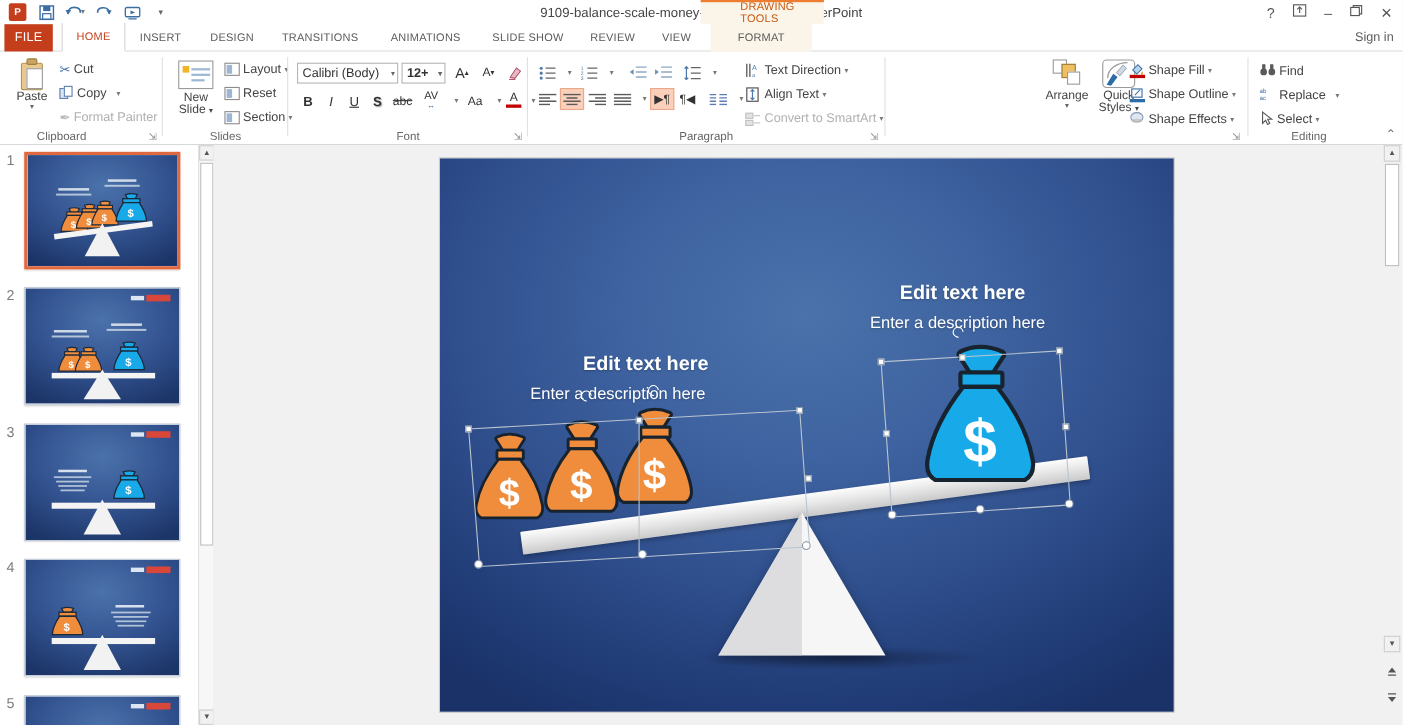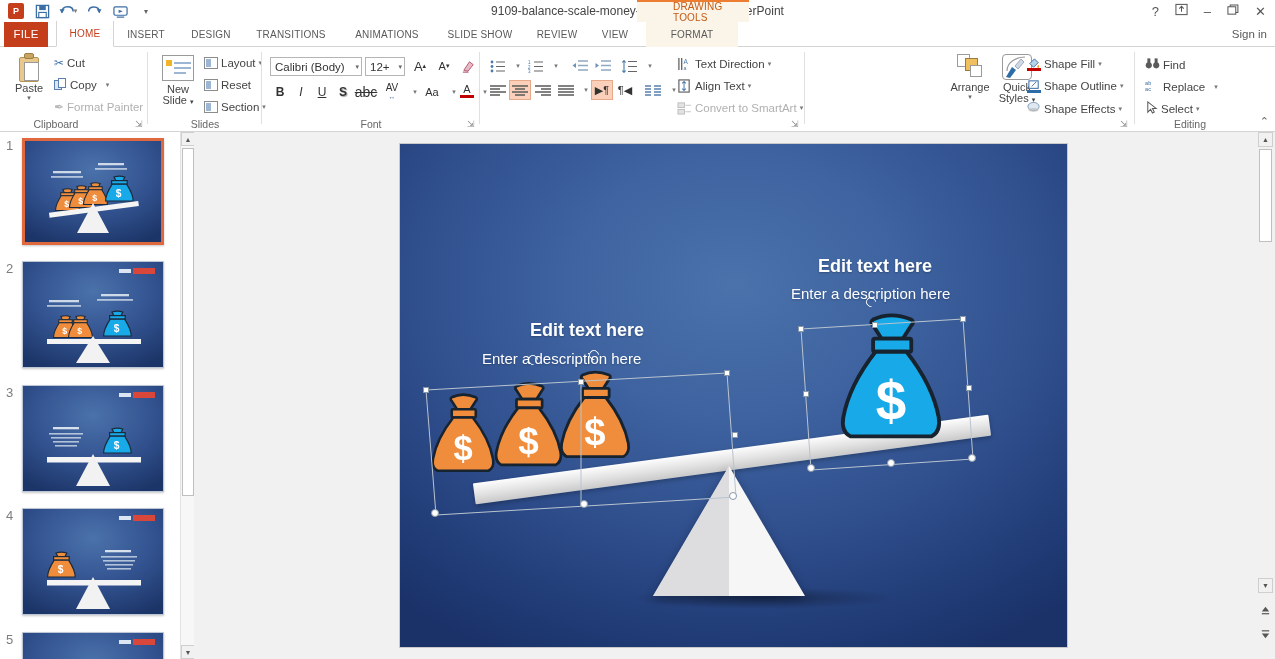--- a/index.html
+++ b/index.html
@@ -89,21 +89,21 @@
   
   .combo {
     position:absolute; border:1px solid #b5b5b5; background:#fff; height:19px;
     display:flex; align-items:center; font-size:11.5px; color:#333; padding:0 2px 0 4px;
   }
   .combo .cv { flex:1; overflow:hidden; white-space:nowrap; }
   .combo .cc { font-size:7px; color:#666; padding-left:3px;}
   .fbtn { position:absolute; width:20px; height:20px; display:flex; align-items:center; justify-content:center;
           font-size:12px; color:#333; cursor:default; }
   .fbtn.sel { background:#fbd0ba; border:1px solid #e8a98a;}
-  .tiny { font-size:14px; }
+  .tiny { font-size:11px; }
 
   .arrangeic { position:relative; width:26px; height:24px; }
   .arrangeic i { position:absolute; display:block; border:1px solid #9a7d3e;}
   .arrangeic i:nth-child(1){ left:0; top:0; width:13px;height:13px; background:#fff; border-color:#9a9a9a;}
   .arrangeic i:nth-child(2){ left:8px; top:4px; width:13px;height:13px; background:#f0c060;}
   .arrangeic i:nth-child(3){ left:13px; top:11px; width:12px;height:12px; background:#fff; border-color:#9a9a9a;}
   .qsic { width:30px; height:26px; border:1px solid #9a9a9a; border-radius:4px; background:#fff; position:relative;}
 
   .sfill { width:14px; height:14px; position:relative; display:inline-block;}
   .sfill .bar { position:absolute; bottom:0; left:0; width:14px; height:3px;}
@@ -316,21 +316,21 @@
       </div>
       <div class="glabel">Slides</div>
       <div class="gdiv" style="left:113px;"></div>
     </div>
 
     <div class="grp" style="left:262px;width:218px;">
       <div class="combo" style="left:8px;top:10px;width:92px;">
         <span class="cv">Calibri (Body)</span>
         <span class="cc">▾</span>
       </div>
-      <div class="combo" style="left:103px;top:10px;width:40px;">
+      <div class="combo" style="left:103px;top:10px;width:40px;font-weight:bold;">
         <span class="cv">12+</span>
         <span class="cc">▾</span>
       </div>
       <div class="fbtn" style="left:148px;top:9px;">
         <span style="font-size:13px;">A</span>
           <span style="font-size:7px;">▴</span>
       </div>
       <div class="fbtn" style="left:172px;top:9px;">
         <span style="font-size:11px;">A</span>
           <span style="font-size:7px;">▾</span>
@@ -489,20 +489,21 @@
       <div class="smbtn dis" style="left:198px;top:54px;">
         <svg width="15" height="14" viewBox="0 0 16 15">
             <rect x="1" y="2" width="7" height="5" fill="#e2e2e2" stroke="#bdbdbd"></rect>
             <rect x="1" y="9" width="7" height="5" fill="#e2e2e2" stroke="#bdbdbd"></rect>
             <path d="M9 4.5h6M9 11.5h6" stroke="#c9c9c9" stroke-width="1.2"></path>
           </svg>
         <span>Convert to SmartArt</span>
         <span class="caret">▾</span>
       </div>
 
+      <div class="glabel">Paragraph</div>
       <div class="dlg" style="left:312px;">⇲</div>
       <div class="gdiv" style="left:325px;"></div>
     </div>
 
     <div class="grp" style="left:805px;width:330px;">
 
       <div class="bigbtn" style="left:137px;top:7px;width:56px;">
         <div class="arrangeic">
             <i></i>
             <i></i>

